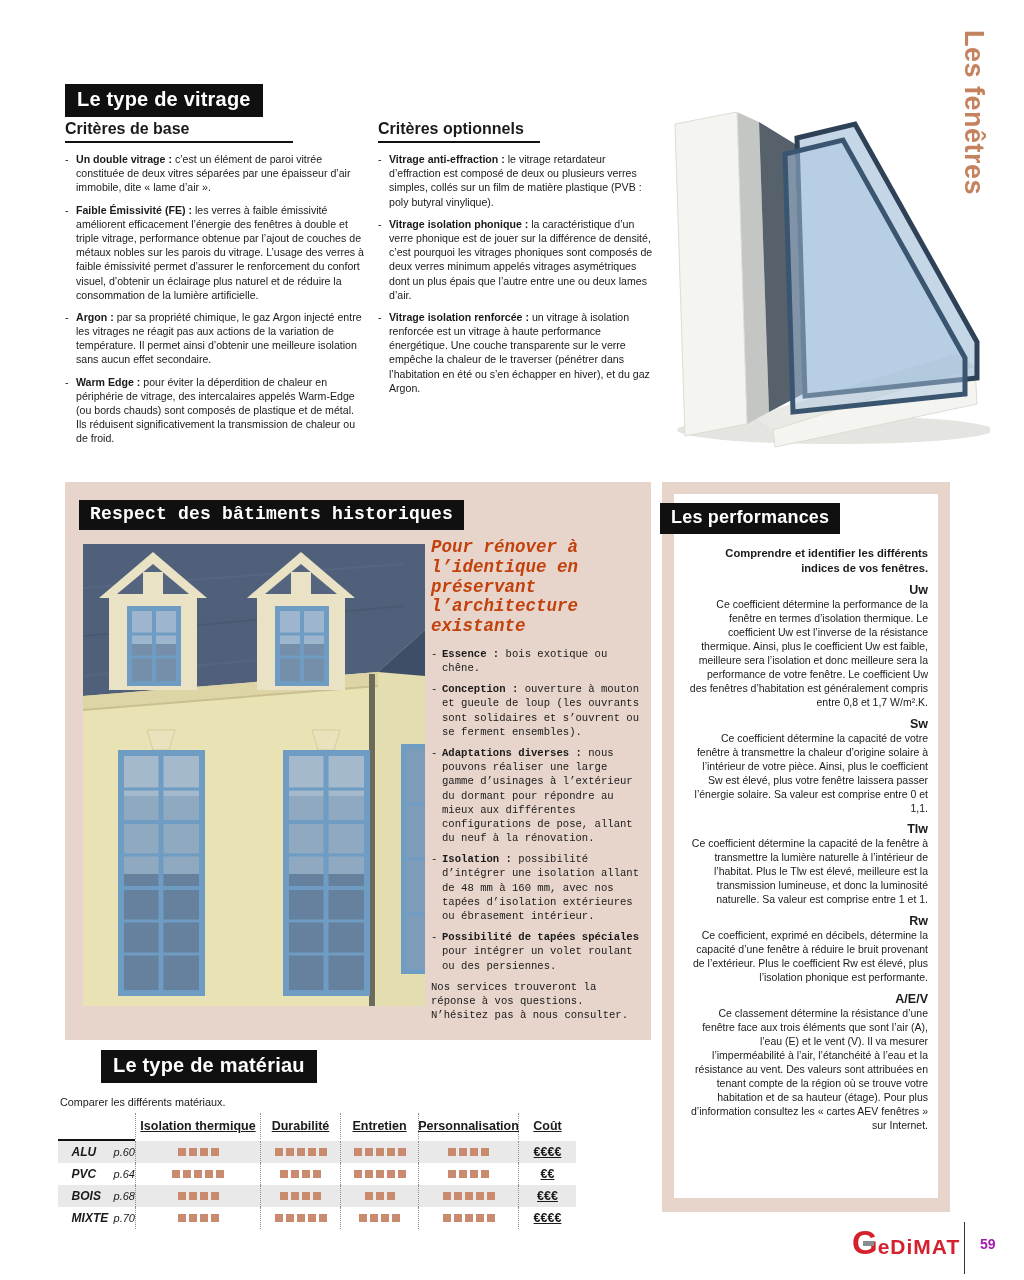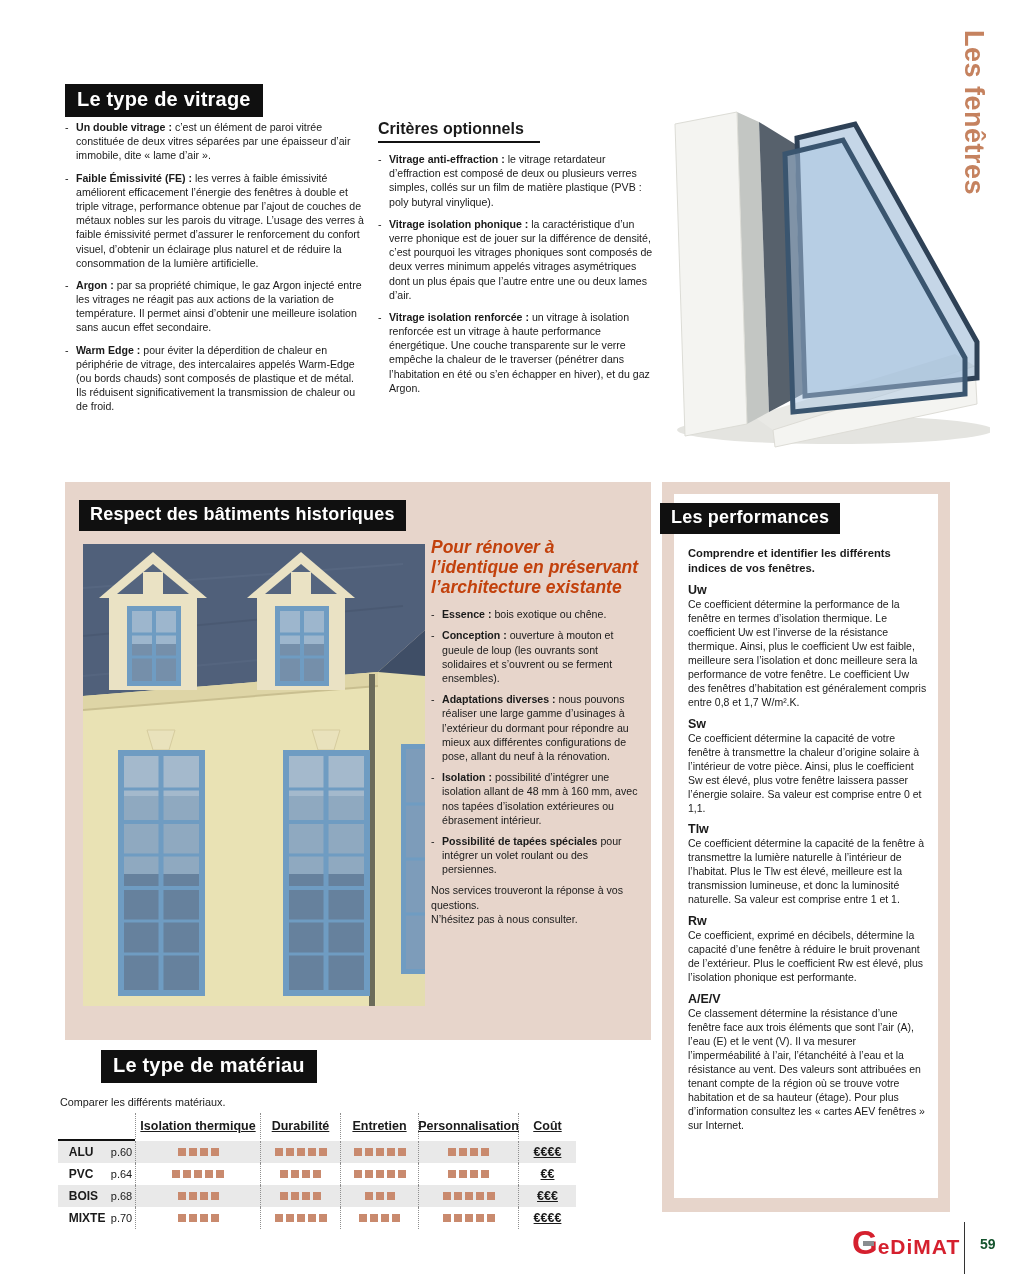--- a/index.html
+++ b/index.html
@@ -10,66 +10,67 @@
              padding:4px 12px 6px 12px;font-size:20px;letter-spacing:.2px;white-space:nowrap;}
   .black-tag.small{font-size:18px;padding:4px 11px 6px 11px;}
   
   .col h2{font-size:16px;font-weight:bold;margin:0 0 9px 0;padding-bottom:3px;
           border-bottom:2.5px solid #111;}
   .item{position:relative;padding-left:11px;margin-bottom:8px;font-size:10.6px;line-height:1.34;}
   .item::before{content:"-";position:absolute;left:0;top:0;}
   .item b{font-weight:bold;}
   
   .pink{background:#e7d5cb;}
-  .panel-left{left:65px;top:482px;width:586px;height:558px;}
-  .panel-right{left:662px;top:482px;width:288px;height:730px;}
+  .panel-left{left:65px;top:482px;width:586px;height:558px;font-family:Liberation Mono, monospace;}
+  .panel-right{left:662px;top:482px;width:288px;height:730px;text-align:right;}
   .panel-right .inner{position:absolute;left:12px;top:12px;right:12px;bottom:14px;background:#ffffff;}
   .hist-head{font-size:17.5px;font-weight:bold;font-style:italic;color:#c2410c;
              line-height:1.13;margin:0 0 10px 0;}
   .hist-items .item{margin-bottom:7px;}
   .hist-note{font-size:10.6px;line-height:1.34;}
   
   .perf-intro{font-size:11.2px;font-weight:bold;line-height:1.3;margin:0 0 8px 0;}
   .perf-label{font-size:12.5px;font-weight:bold;margin:7px 0 1px 0;}
   .perf-text{font-size:10.5px;line-height:1.33;margin:0;}
   
   .caption{font-size:10.8px;}
   .mtable{display:grid;grid-template-columns:77px 125px 80px 78px 100px 58px;}
   .mtable > div{display:flex;align-items:center;}
   .hcell{height:26px;font-size:12.5px;font-weight:bold;justify-content:center;}
   .hcell.first{justify-content:flex-start;border-bottom:2px solid #111;}
   .bcell{height:22px;justify-content:center;}
   .dot-l{border-left:1px dotted #8f8f8f;text-decoration:underline;}
   .rowband{background:#e9e9e9;}
-  .name-cell{justify-content:center;padding-left:8px;}
+  .name-cell{justify-content:flex-end;padding-left:8px;font-style:italic;}
   .mat-name{font-weight:bold;font-size:12px;display:inline-block;min-width:42px;}
   .mat-page{font-size:11px;}
   .sq{display:inline-block;width:8px;height:8px;background:#c98a6e;margin:0 1.5px;}
   .cost{font-weight:bold;font-size:12.5px;}
   
   .side-label{writing-mode:vertical-rl;font-size:27px;font-weight:bold;color:#c5825f;
               letter-spacing:.5px;}
   
   .logo{color:#d5202e;font-weight:bold;white-space:nowrap;}
   .logo-g{font-size:33px;position:relative;}
   .logo-g::after{content:"";position:absolute;left:11px;top:17px;width:11px;height:5px;background:#8a8d90;}
   .logo-rest{font-size:21px;letter-spacing:1px;}
   .footer-divider{width:1px;height:52px;background:#333;}
-  .page-num{font-size:14px;font-weight:bold;color:#14532d;}
+  .page-num{font-size:14px;font-weight:bold;color:#a21caf;}
 </style>
 </head>
 <body>
 
 <div class="abs side-label" style="left:958px;top:30px;">Les fenêtres</div>
 
 <div class="abs" style="left:65px;top:84px;">
   <span class="black-tag">Le type de vitrage</span>
 </div>
 
 <div class="abs col" style="left:65px;top:120px;width:300px;">
+  <h2 style="width:228px;">Critères de base</h2>
   <div class="item">
     <b>Un double vitrage :</b>
     <span>c’est un élément de paroi vitrée constituée de deux vitres séparées par une épaisseur d’air immobile, dite « lame d’air ».</span>
   </div>
   <div class="item">
     <b>Faible Émissivité (FE) :</b>
     <span>les verres à faible émissivité améliorent efficacement l’énergie des fenêtres à double et triple vitrage, performance obtenue par l’ajout de couches de métaux nobles sur les parois du vitrage. L’usage des verres à faible émissivité permet d’assurer le renforcement du confort visuel, d’obtenir un éclairage plus naturel et de réduire la consommation de la lumière artificielle.</span>
   </div>
   <div class="item">
     <b>Argon :</b>

